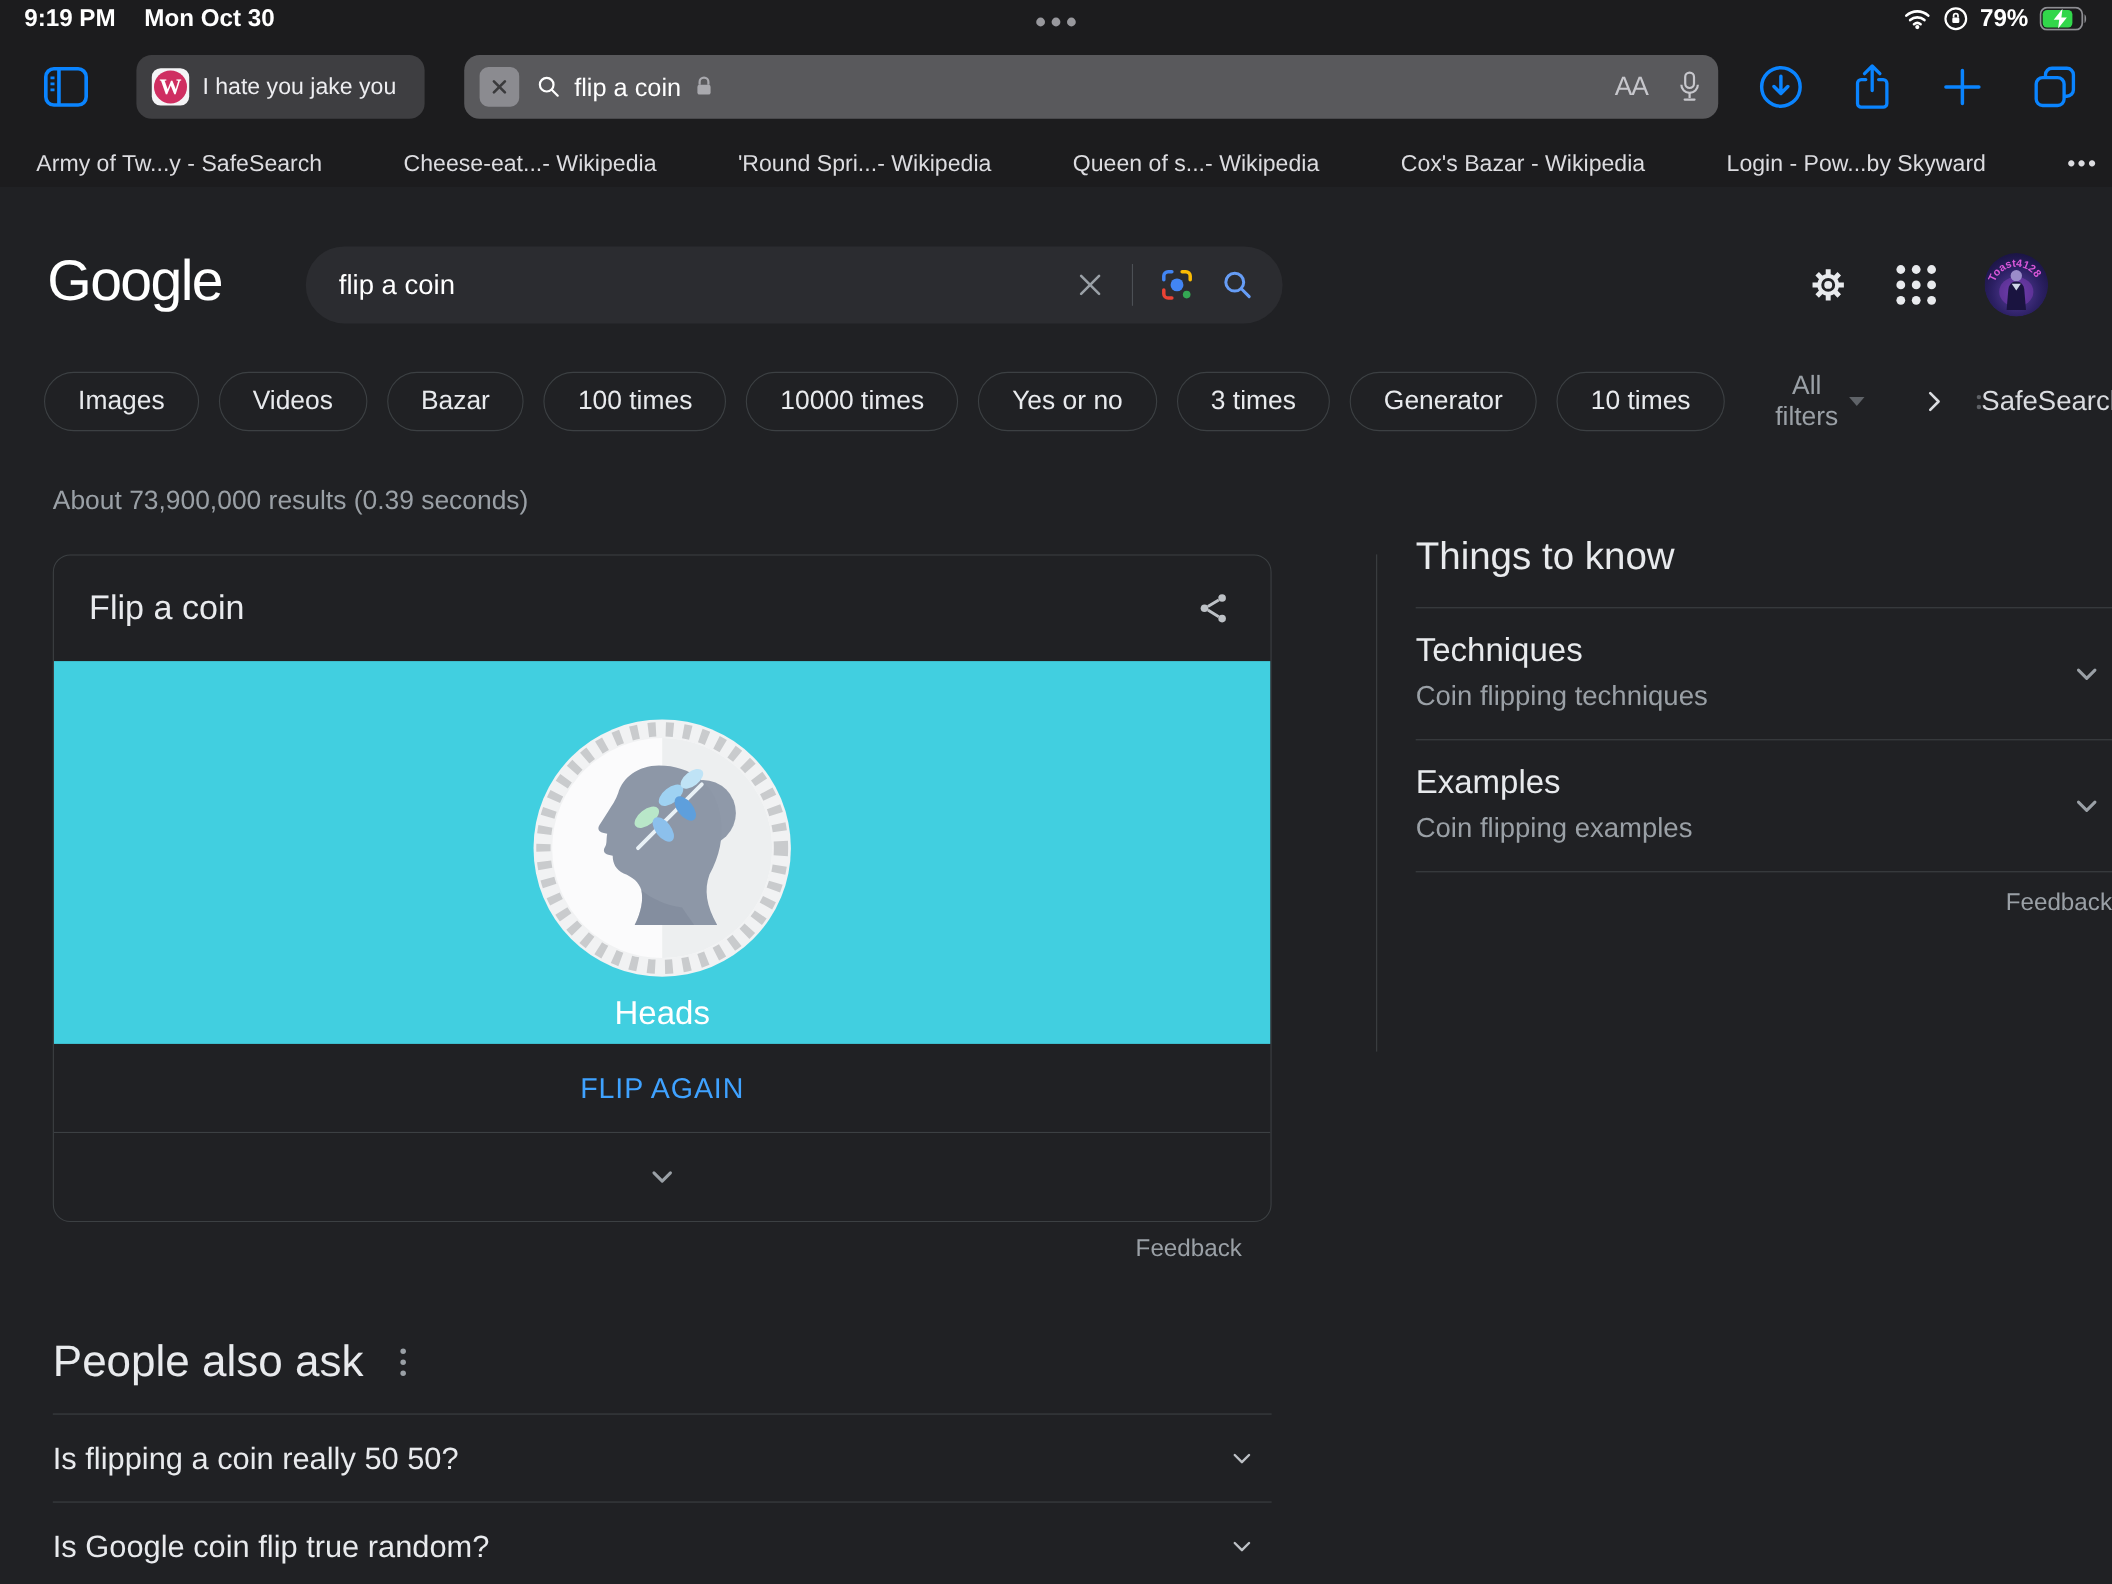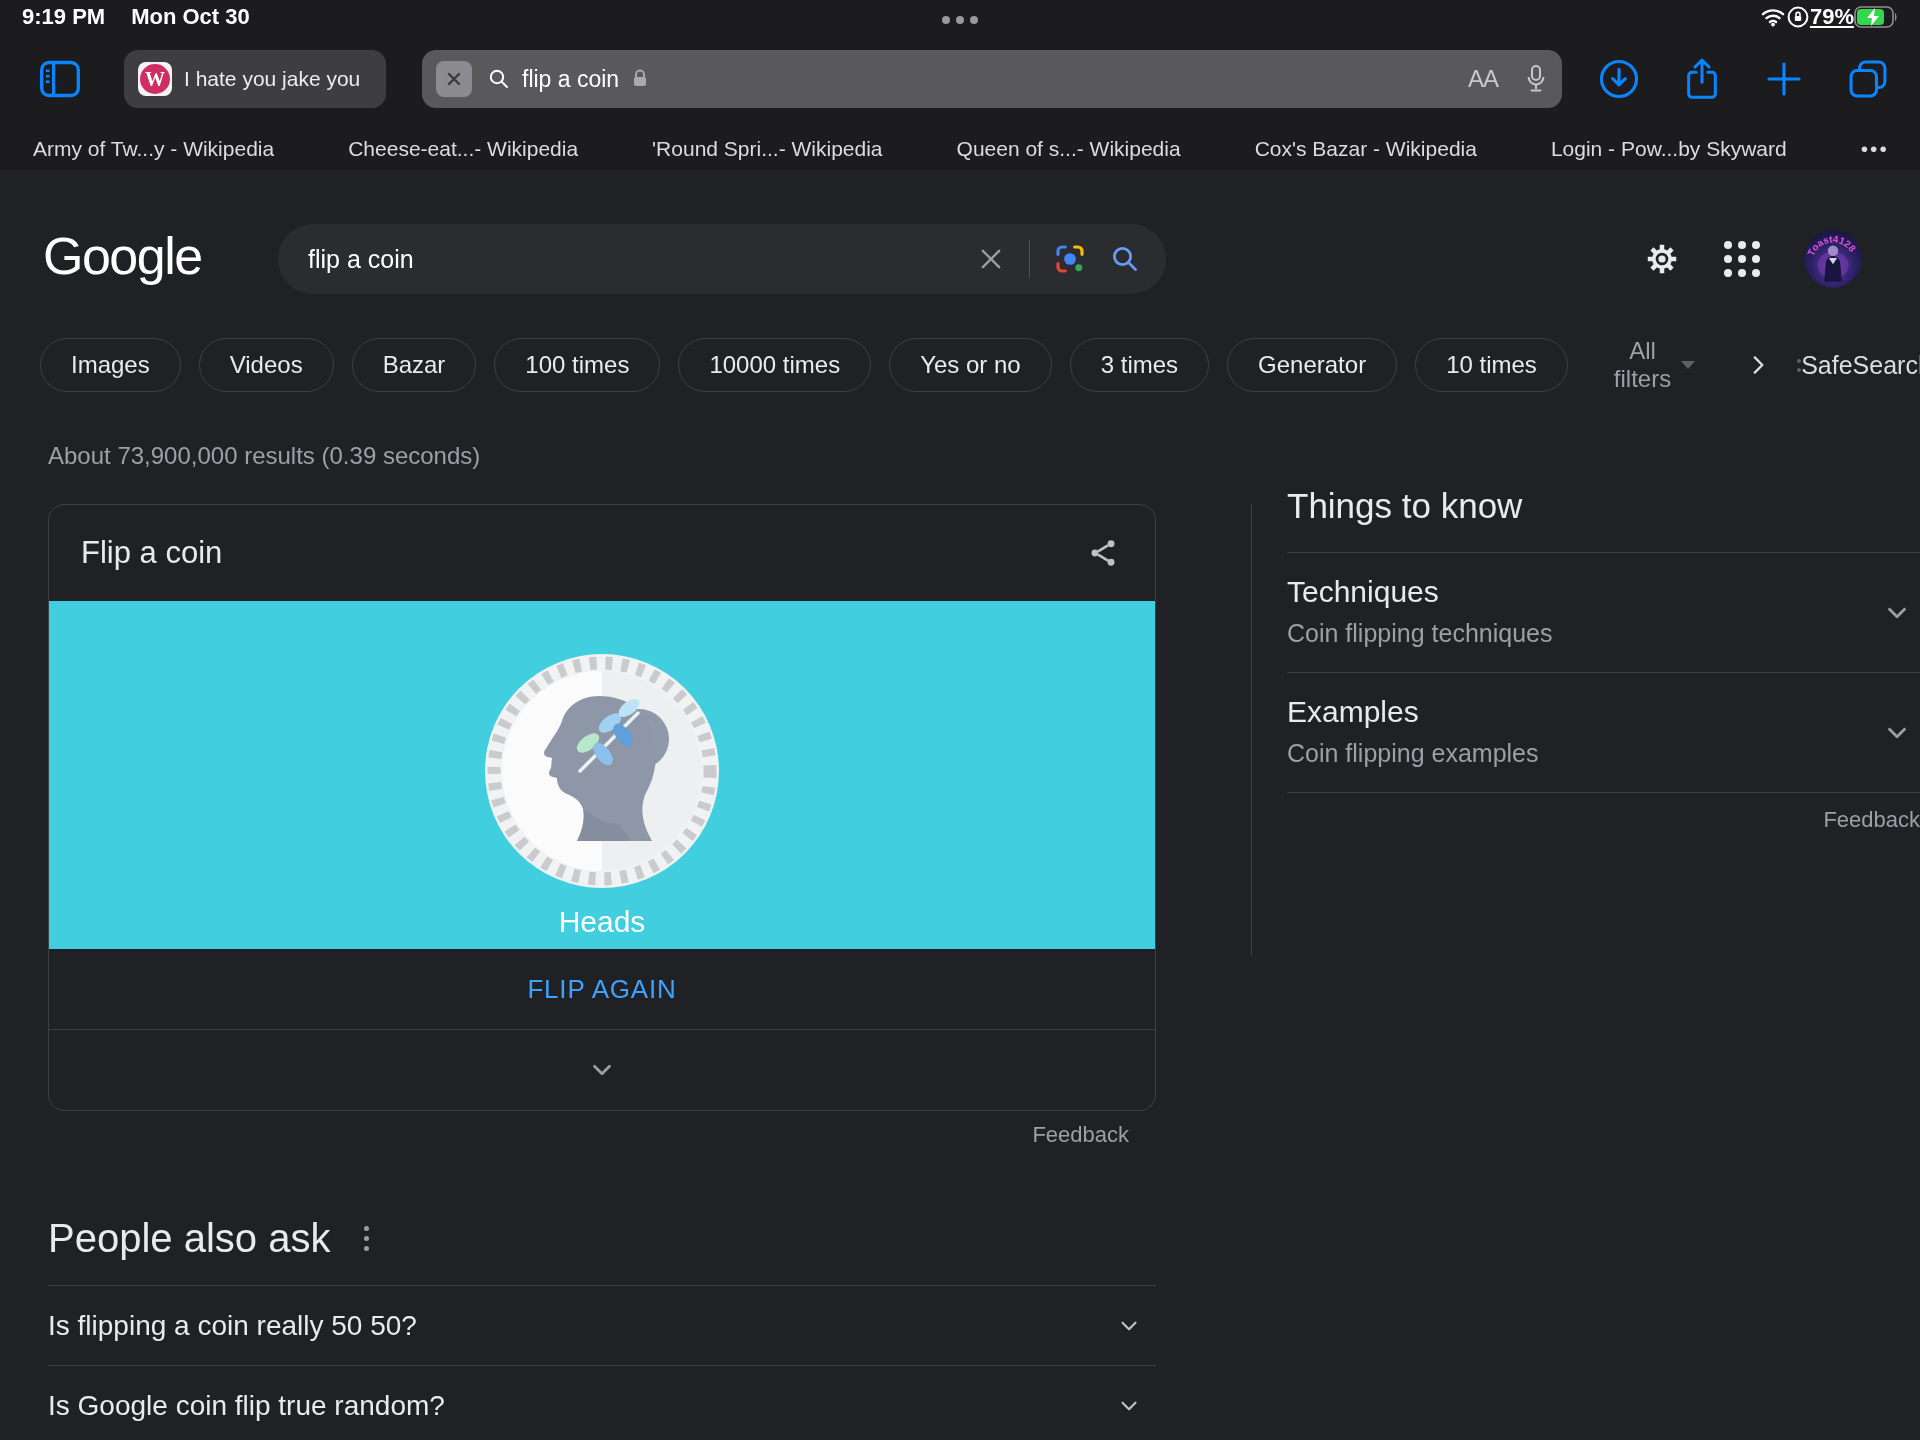--- a/index.html
+++ b/index.html
@@ -23,21 +23,21 @@
     position:relative;
   }
   svg{display:block;}
 
   
   .chrome{position:absolute;top:0;left:0;width:1920px;height:170px;background:var(--chrome-bg);}
   .status-bar{position:absolute;top:0;left:0;width:100%;height:34px;display:flex;align-items:center;padding:0 22px;font-size:22px;font-weight:700;color:#ffffff;}
   .status-left{display:flex;gap:26px;align-items:flex-end;}
   .status-center{position:absolute;left:50%;top:16px;transform:translateX(-50%);display:flex;gap:6px;}
   .status-center i{width:8px;height:8px;border-radius:50%;background:#98989d;}
-  .status-right{margin-left:auto;display:flex;align-items:center;font-weight:600;text-decoration:underline;}
+  .status-right{margin-left:auto;display:flex;align-items:center;gap:10px;font-weight:600;}
 
   .toolbar{position:absolute;top:46px;left:0;width:100%;height:66px;display:flex;align-items:center;}
   .tb-btn{background:none;border:none;cursor:pointer;padding:0;}
   .sidebar-btn{margin-left:38px;}
   .tab-pill{margin-left:42px;width:262px;height:58px;background:#3e3e41;border-radius:14px;display:flex;align-items:center;padding:0 14px;gap:12px;overflow:hidden;}
   .tab-favicon{width:34px;height:34px;border-radius:8px;background:#f4f4f6;display:flex;align-items:center;justify-content:center;flex:none;}
   .tab-favicon b{width:30px;height:30px;border-radius:50%;background:#cf2e61;color:#fff;font-family:"Liberation Serif",serif;font-size:20px;display:flex;align-items:center;justify-content:center;}
   .tab-title{font-size:21px;color:#ededf0;white-space:nowrap;}
   .url-pill{margin-left:36px;width:1140px;height:58px;background:#59595c;border-radius:14px;display:flex;align-items:center;padding:0 14px;gap:16px;}
   .url-clear{width:36px;height:36px;border-radius:8px;background:#8b8b90;border:none;display:flex;align-items:center;justify-content:center;cursor:pointer;}
@@ -230,21 +230,21 @@
       <button class="tb-btn">
         <svg width="44" height="44" viewBox="0 0 26 26">
             <rect x="8" y="3" width="15" height="15" rx="3.5" fill="none" stroke="#0a84ff" stroke-width="1.8"></rect>
             <rect x="3" y="8" width="15" height="15" rx="3.5" fill="#1c1c1e" stroke="#0a84ff" stroke-width="1.8"></rect>
           </svg>
       </button>
     </div>
   </div>
 
   <div class="favorites">
-    <button class="fav-item">Army of Tw...y - Wikipedia</button>
+    <button class="fav-item">Army of Tw...y - SafeSearch</button>
     <button class="fav-item">Cheese-eat...- Wikipedia</button>
     <button class="fav-item">'Round Spri...- Wikipedia</button>
     <button class="fav-item">Queen of s...- Wikipedia</button>
     <button class="fav-item">Cox's Bazar - Wikipedia</button>
     <button class="fav-item">Login - Pow...by Skyward</button>
     <button class="fav-more">•••</button>
   </div>
 </div>
 
 <div class="g-header">

